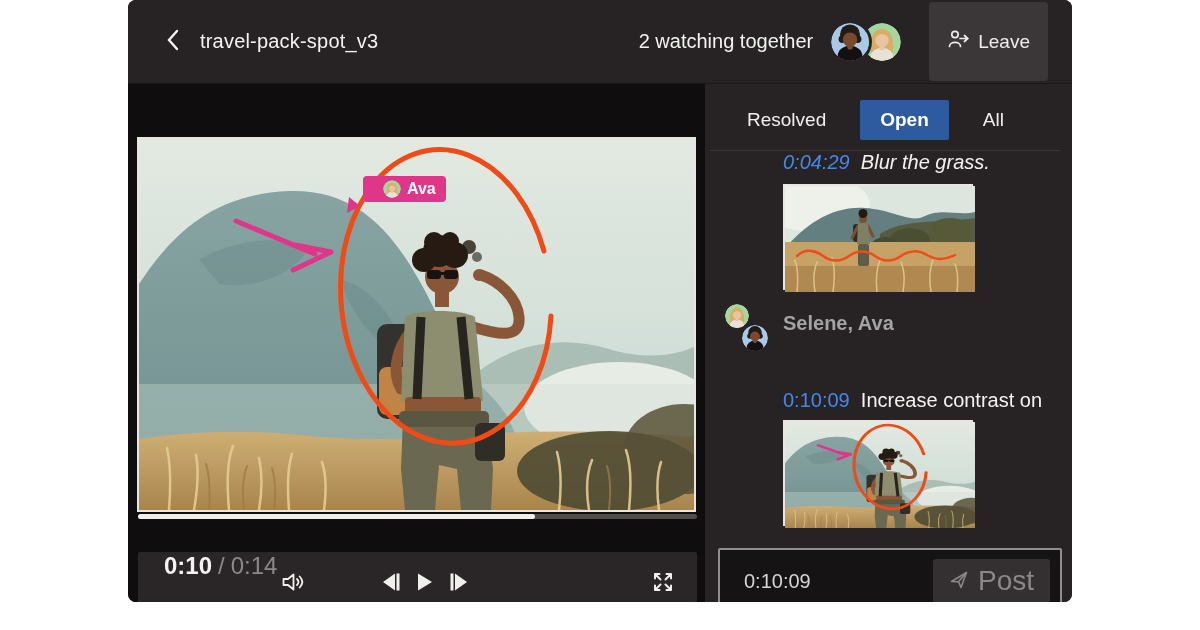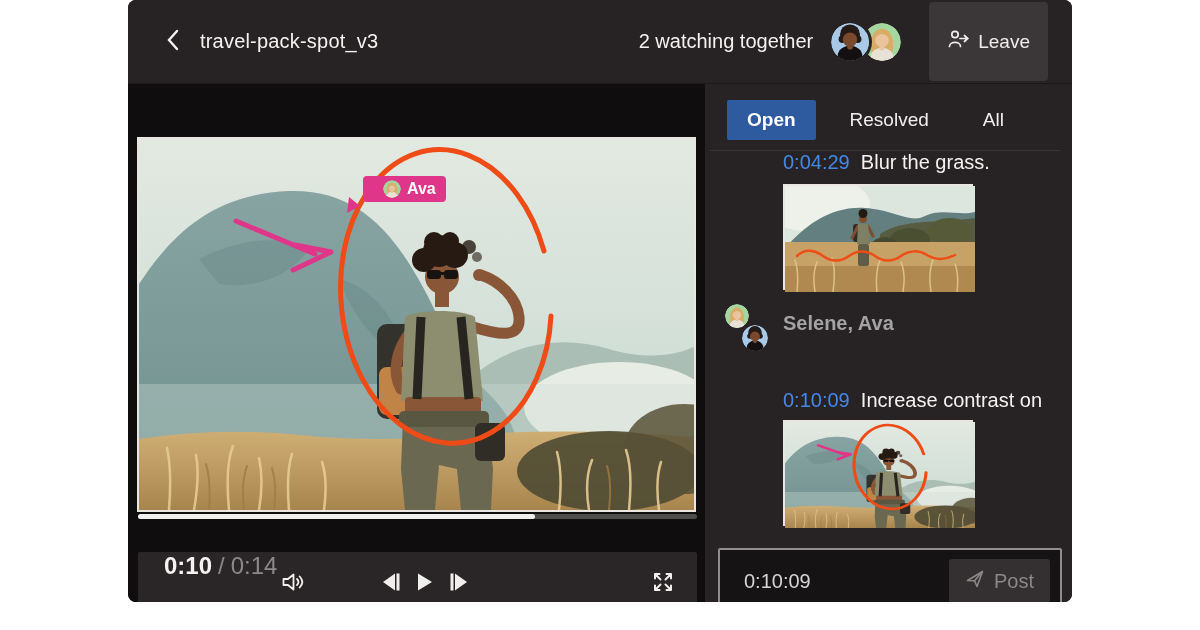--- a/index.html
+++ b/index.html
@@ -63,38 +63,38 @@
            color:#f4f2f1;}
   .tabs{position:absolute;left:22px;top:16px;display:flex;align-items:center;}
   .tab{font-size:19px;color:#f0eeee;background:none;border:none;cursor:pointer;
        padding:9px 20px;font-family:inherit;border-radius:2px;}
   .tab.active{background:#2e5ba0;color:#ffffff;font-weight:bold;}
   .tab + .tab{margin-left:14px;}
   .tab-sep{position:absolute;left:5px;top:66px;width:350px;height:1px;background:#3a3637;}
 
   .ts{color:#4489e8;}
   .comment-line{position:absolute;left:78px;font-size:20px;line-height:32px;width:265px;color:#f4f2f1;}
-  .c1-line{top:62px;}
+  .c1-line{top:62px;font-style:italic;}
   .c2-line{top:268px;margin-top:32px;}
   .thumb{position:absolute;left:78px;width:190px;height:106px;border:2px solid #e9e6e1;
          padding:0;background:#0f0d0e;cursor:pointer;display:block;}
   .thumb1{top:100px;}
   .thumb2{top:336px;}
   .cluster{position:absolute;left:20px;top:220px;width:48px;height:50px;}
   .cluster .av1{position:absolute;left:0;top:0;}
   .cluster .av2{position:absolute;left:17px;top:21px;box-shadow:0 0 0 3px #272324;border-radius:50%;}
   .authors{position:absolute;left:78px;top:228px;font-size:20px;font-weight:bold;color:#a3a3a3;}
 
   .composer{position:absolute;left:13px;top:464px;width:344px;height:66px;box-sizing:border-box;
             border:2px solid #8f8d8e;border-radius:2px;background:#151314;display:flex;
             align-items:center;padding:0 10px 0 22px;}
   .composer input{flex:1;min-width:0;background:transparent;border:none;outline:none;
                   color:#d7d5d4;font-size:20px;font-family:inherit;}
   .post-btn{display:flex;align-items:center;gap:9px;background:#343031;color:#8a8787;
-            border:none;border-radius:3px;padding:0 16px;height:44px;font-size:20px;
+            border:none;border-radius:3px;padding:0 16px;height:44px;font-size:28px;
             cursor:pointer;font-family:inherit;}
 </style>
 </head>
 <body>
 
 <svg width="0" height="0" style="position:absolute" aria-hidden="true">
   <defs>
     <clipPath id="clip-av">
         <circle cx="20" cy="20" r="20"></circle>
       </clipPath>
@@ -362,22 +362,22 @@
               <path d="M8.5,13.5 L3,19 M3,14.5 V19 H7.5"></path>
               <path d="M13.5,13.5 L19,19 M19,14.5 V19 H14.5"></path>
             </svg>
           </span>
         </button>
       </div>
     </div>
 
     <div class="sidebar">
       <div class="tabs">
+        <button class="tab">Resolved</button>
         <button class="tab active">Open</button>
-        <button class="tab">Resolved</button>
         <button class="tab">All</button>
       </div>
       <div class="tab-sep"></div>
 
       <div class="comment-line c1-line">
         <span class="ts">0:04:29</span>&nbsp;
         <span>Blur the grass.</span>
       </div>
       <button class="thumb thumb1">
         <svg width="190" height="106" viewBox="0 0 190 106">

